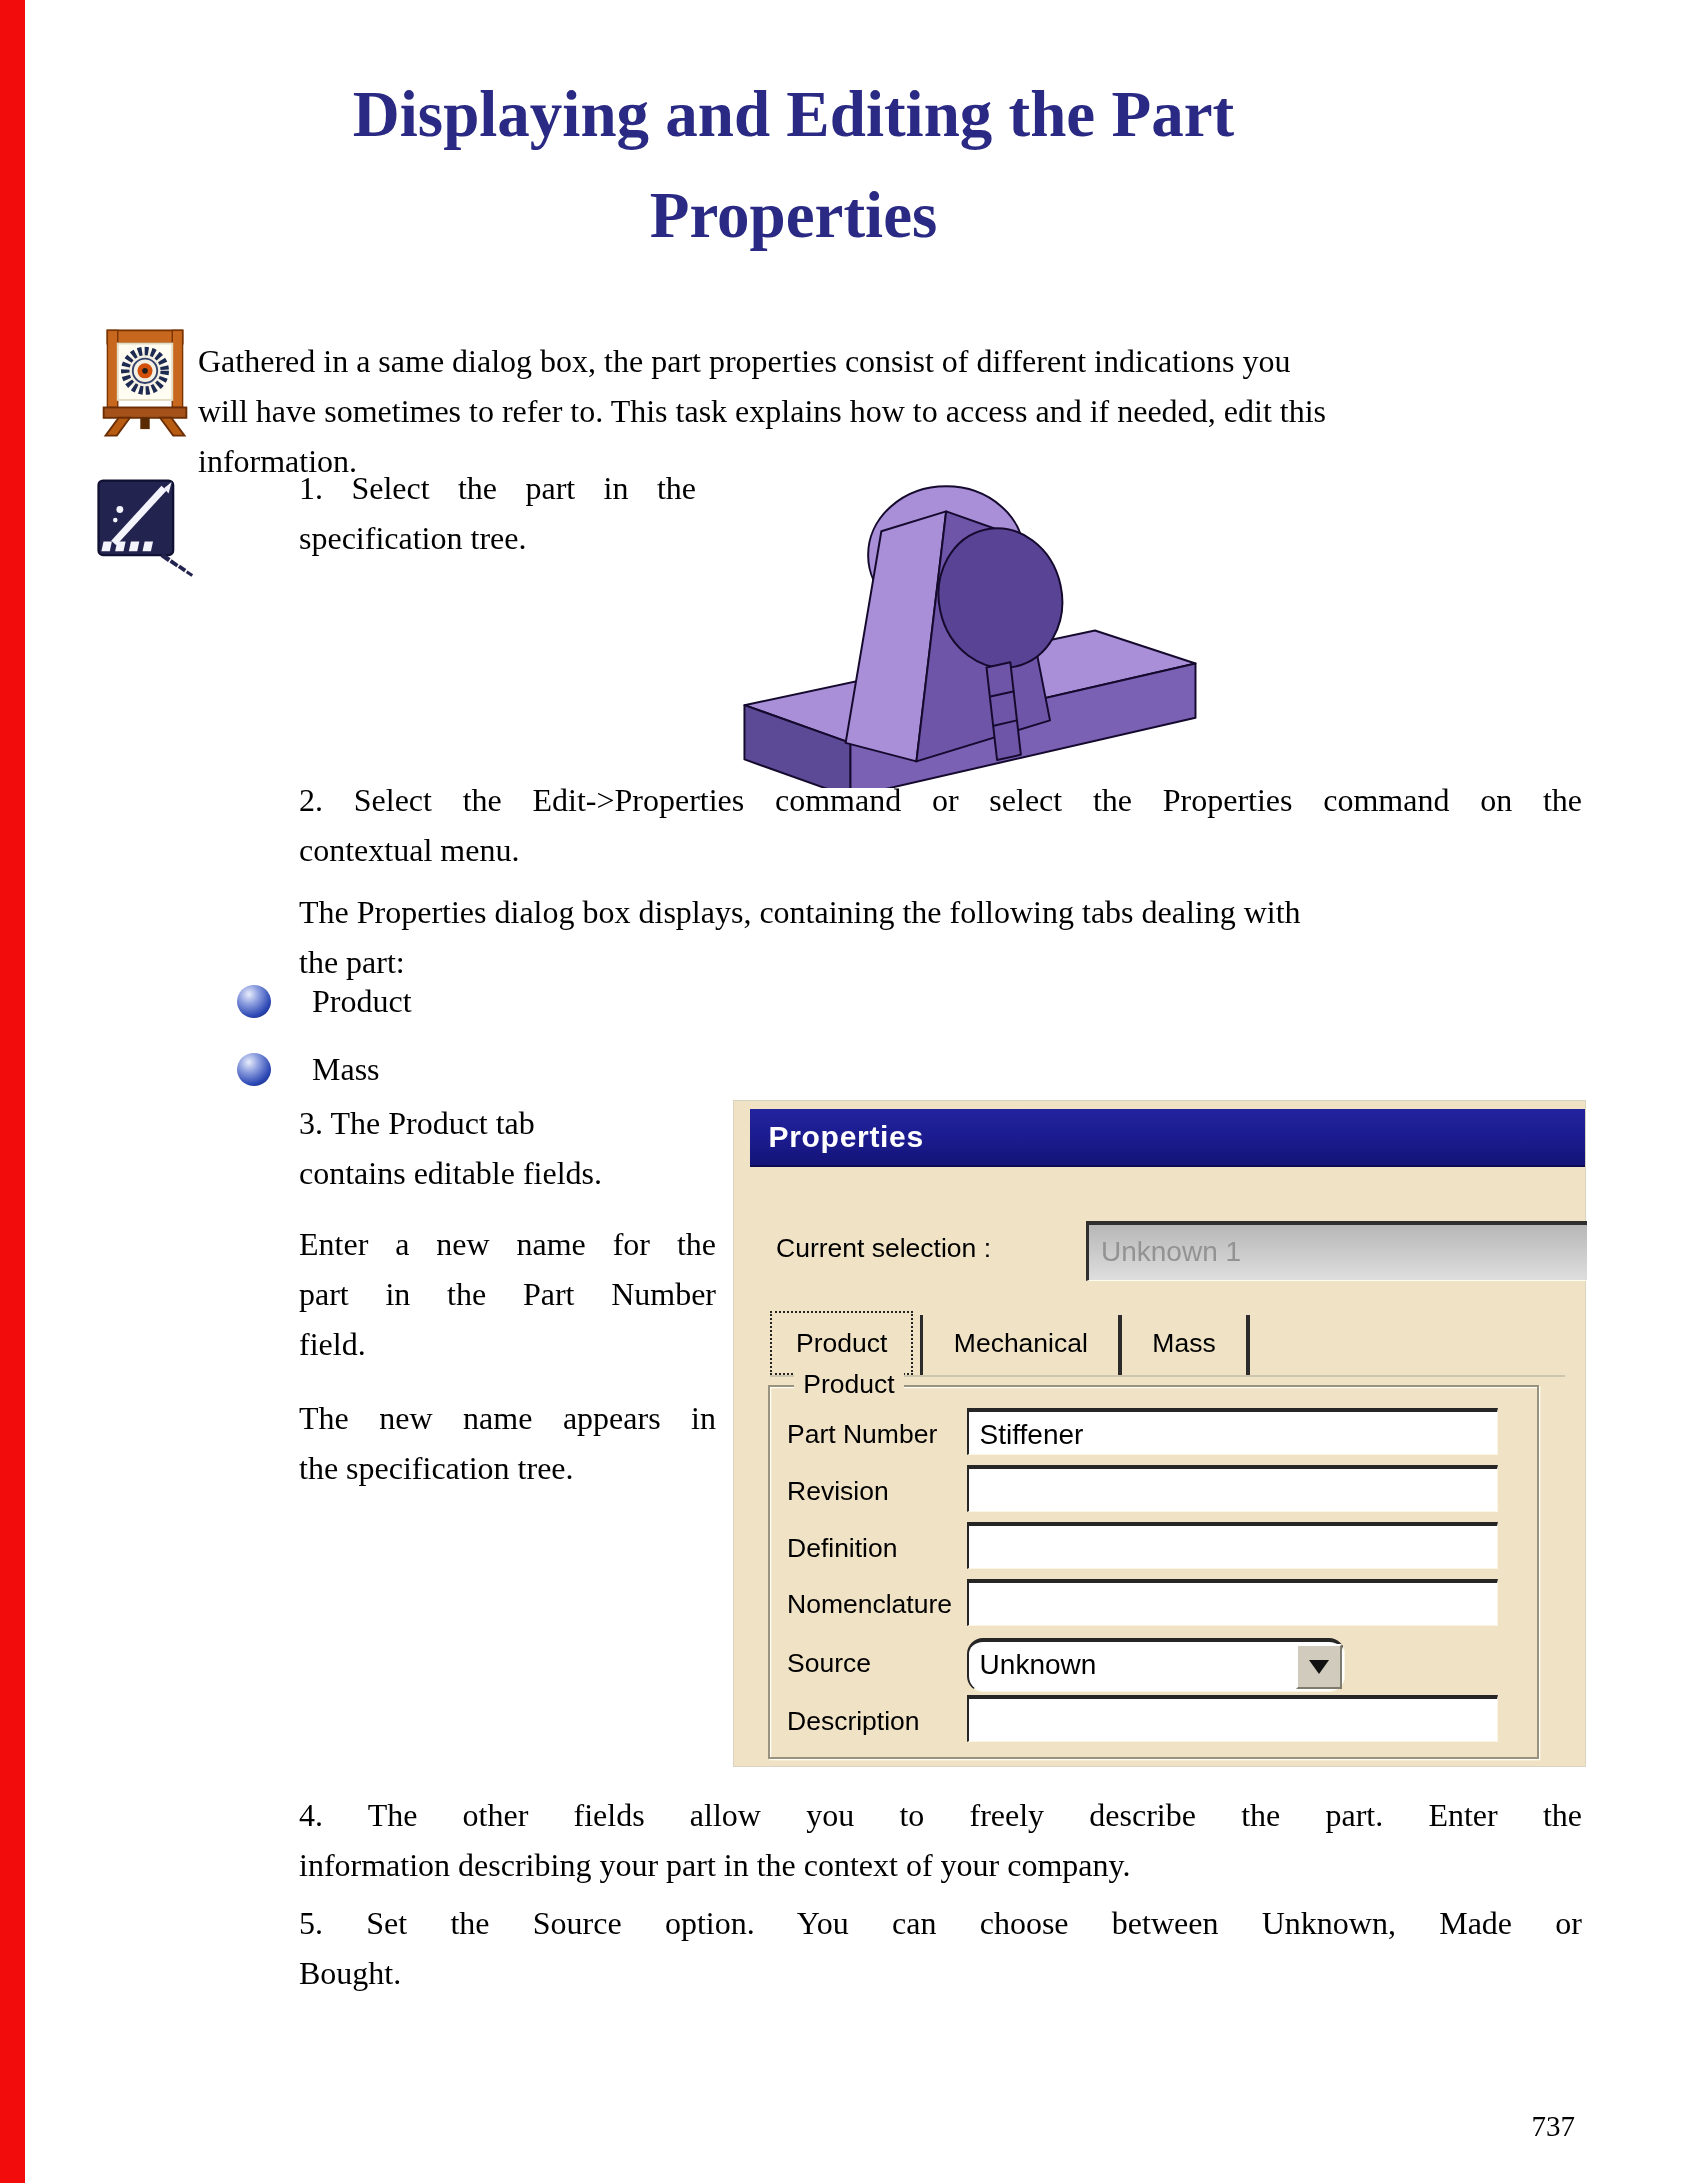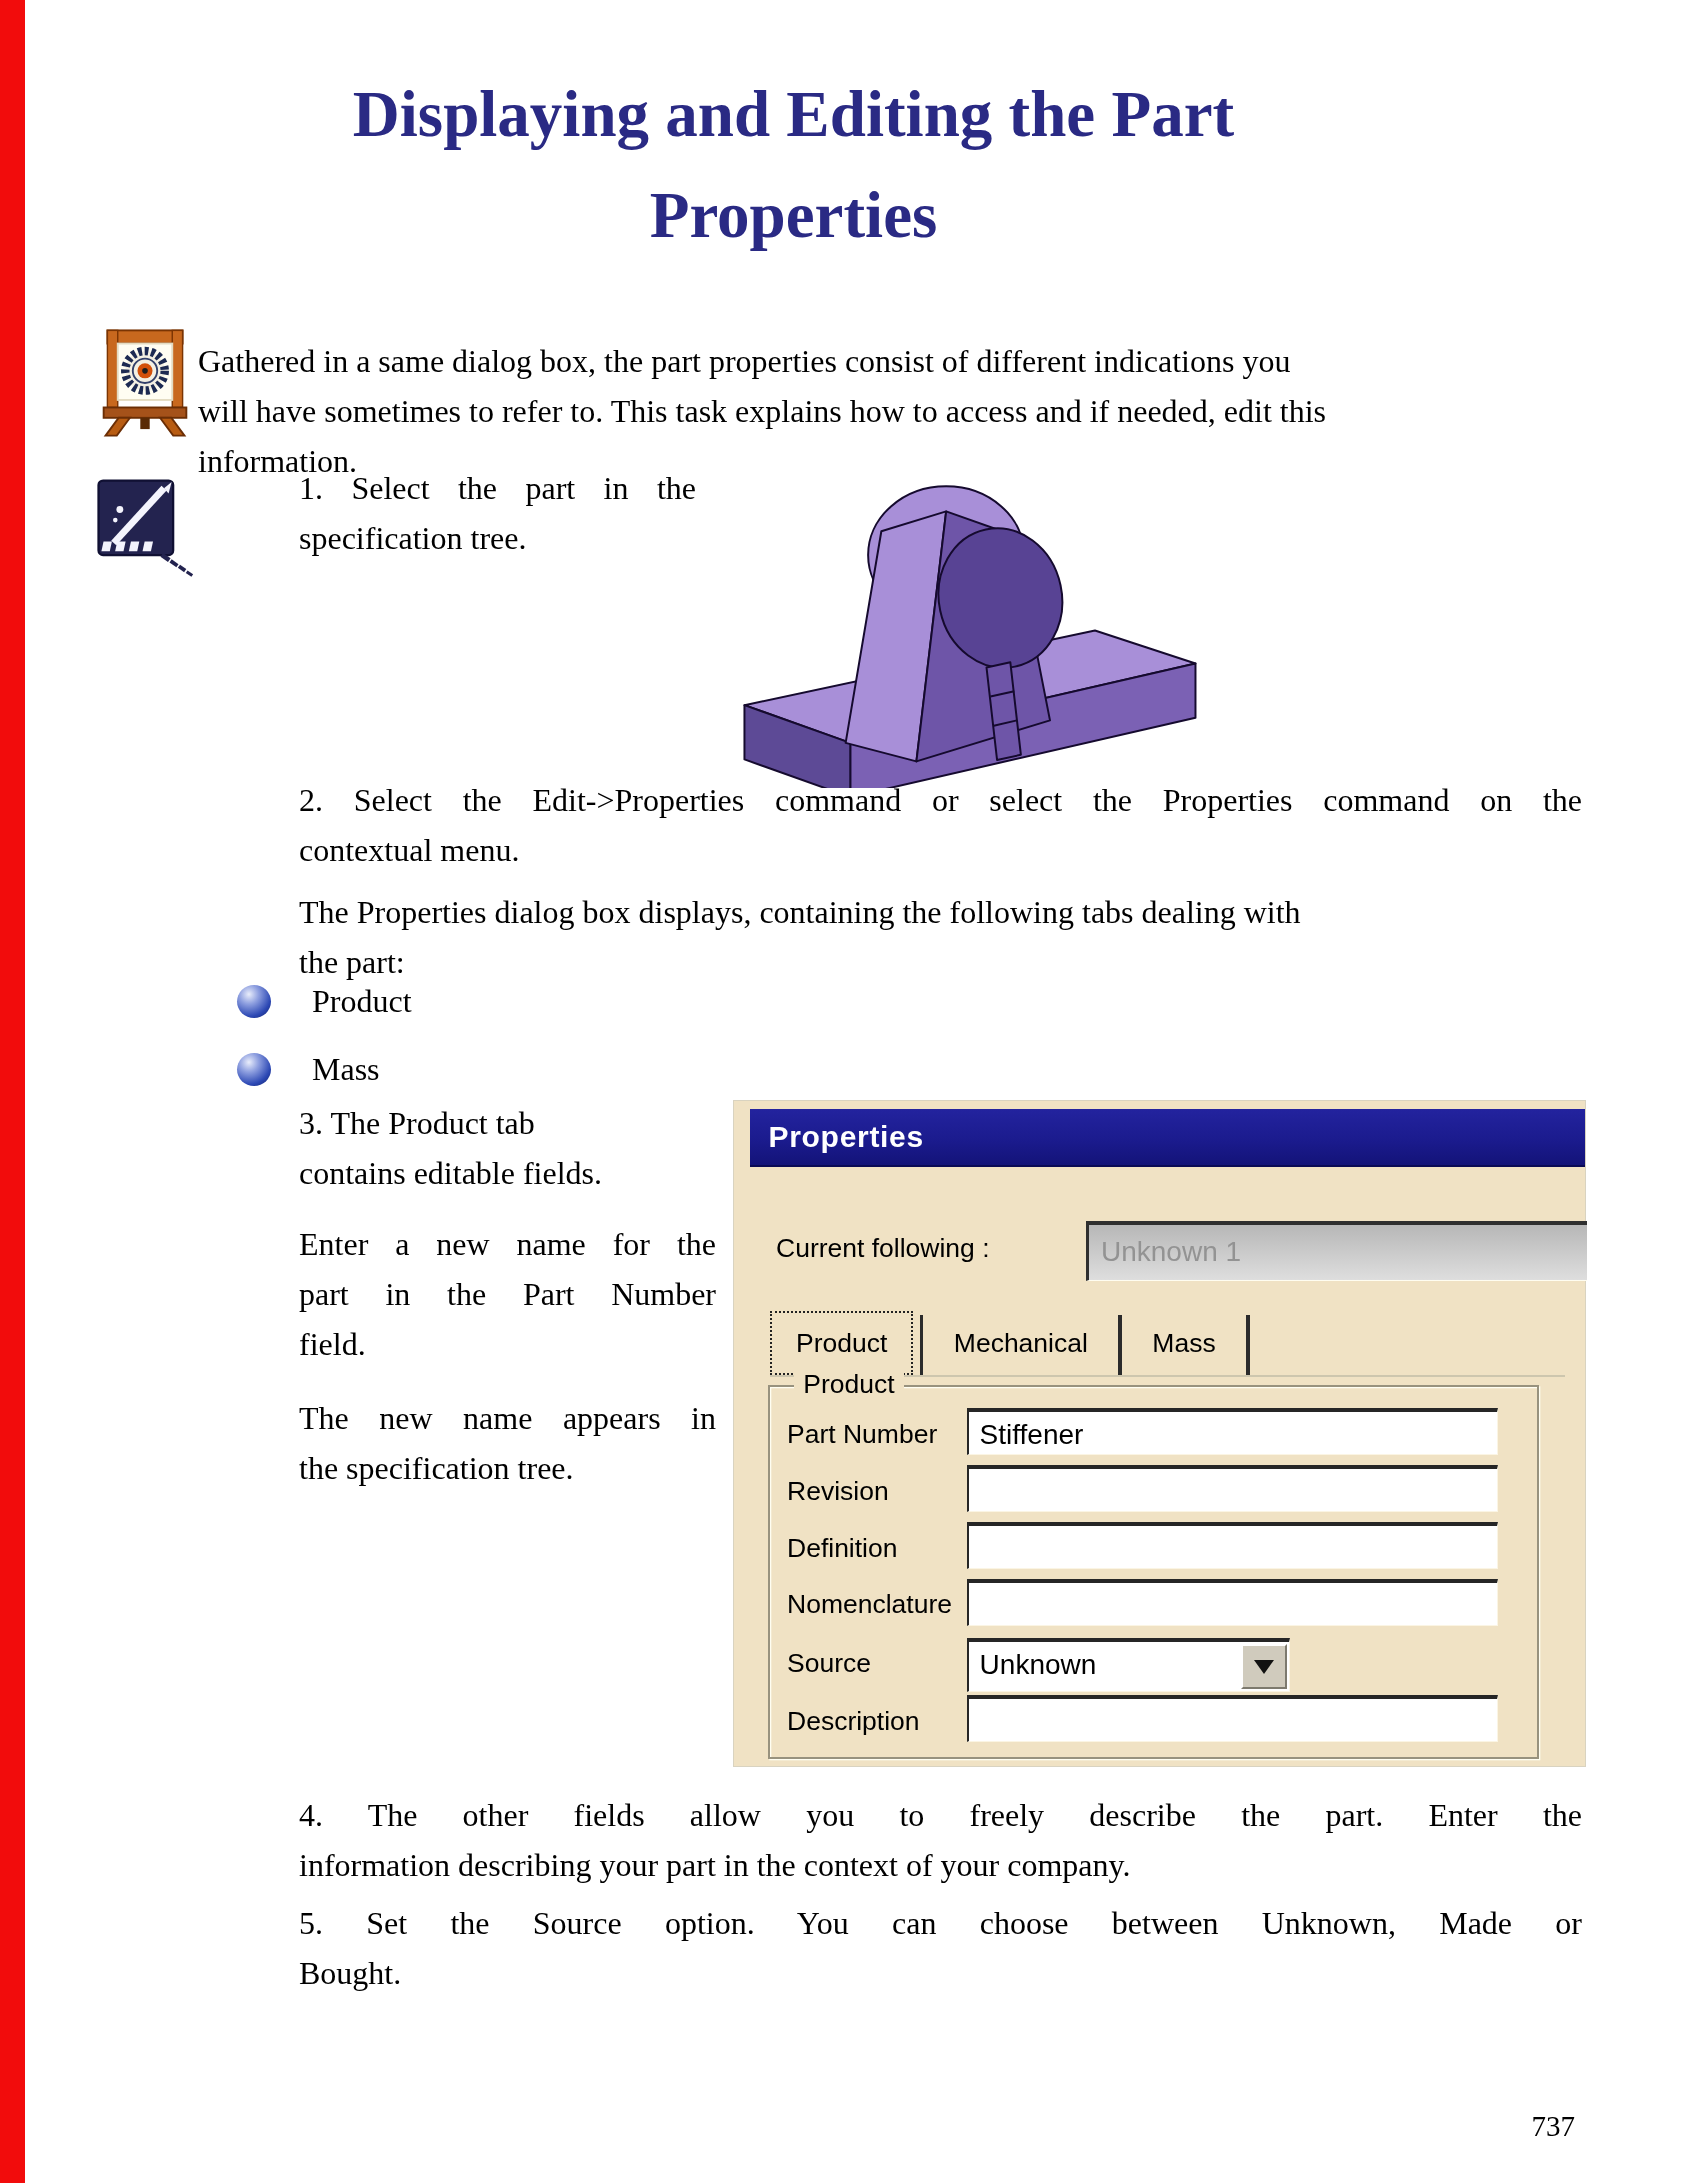--- a/index.html
+++ b/index.html
@@ -62,24 +62,24 @@
   }
   .grp-label { position:absolute; top:-18.5px; left:24px; background:#f0e2c4; padding:0 9.3px; font-size:26.5px; }
 
   .flabel { position:absolute; left:17px; font-size:26.5px; white-space:nowrap; }
   .finput {
     position:absolute; left:197px; width:531px; height:47px; box-sizing:border-box; background:#fff;
     border-top:4px solid #262626; border-left:2.6px solid #262626;
     border-right:1.3px solid #fbf5e4; border-bottom:1.3px solid #fbf5e4;
     font-size:28px; line-height:46px; padding-left:10.6px; overflow:hidden;
   }
-  .combo { position:absolute; left:197px; width:323px; height:54px; box-sizing:border-box; background:#fff;
+  .combo { position:absolute; left:197px; width:378px; height:54px; box-sizing:border-box; background:#fff;
     border-top:4px solid #262626; border-left:2.6px solid #262626;
     border-right:1.3px solid #fbf5e4; border-bottom:1.3px solid #fbf5e4;
-    font-size:28px; line-height:46px; padding-left:10.6px; }
+    font-size:28px; line-height:46px; padding-left:10.6px;border-radius:16px; }
   .combo-btn {
     position:absolute; right:2px; top:2px; bottom:2px; width:42px;
     background:#d0cbbd; border:2px solid; border-color:#ffffff #7d7a6e #7d7a6e #ffffff;
     display:flex; align-items:center; justify-content:center;
   }
   .combo-arrow { width:0; height:0; border-left:10px solid transparent; border-right:10px solid transparent; border-top:14.6px solid #111; }
 
   .pagenum { position:absolute; right:112px; top:2110px; font-family:Liberation Serif, serif; font-size:29px; }
 </style>
 </head>
@@ -193,21 +193,21 @@
   <div class="body-block" style="left:299px; top:1393px; width:417px;">
     <span class="ln j">The new name appears in</span>
     <span class="ln">the specification tree.</span>
   </div>
 
   <div class="dlg">
     <div class="dlg-titlebar">
       <span class="dlg-title">Properties</span>
     </div>
 
-    <span class="cs-label">Current following :</span>
+    <span class="cs-label">Current selection :</span>
     <div class="cs-input">Unknown 1</div>
 
     <div class="tabs">
       <div class="tab active">Product</div>
       <div class="tab-sep"></div>
       <div class="tab">Mechanical</div>
       <div class="tab-sep"></div>
       <div class="tab">Mass</div>
       <div class="tab-sep"></div>
     </div>

